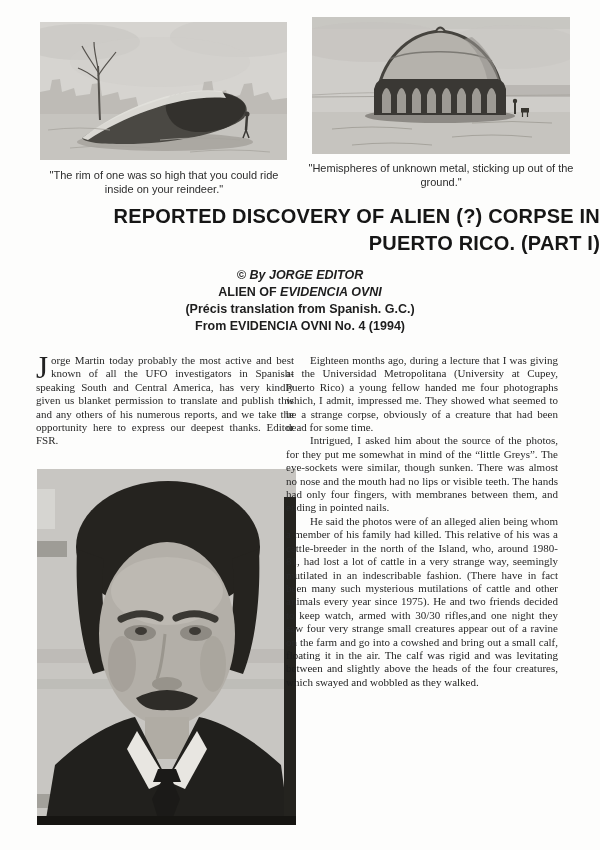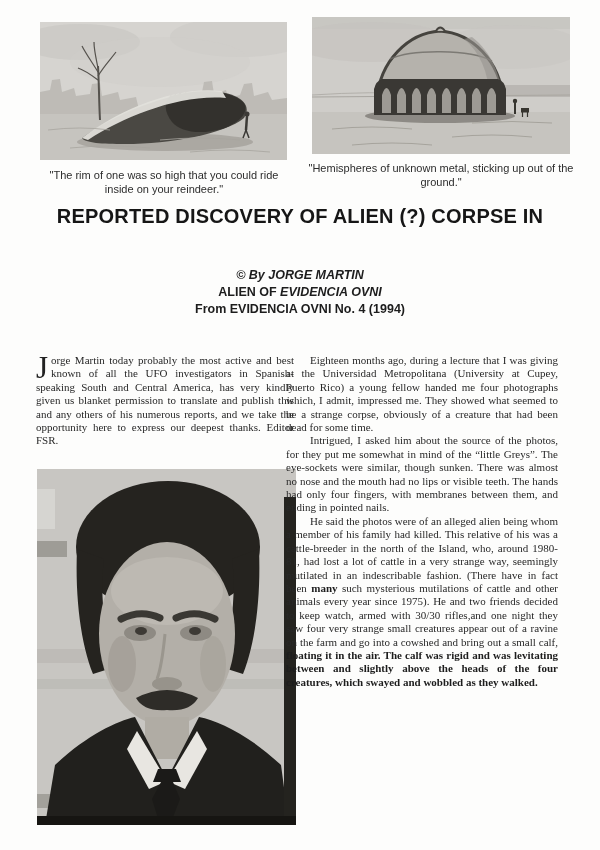--- a/index.html
+++ b/index.html
@@ -9,30 +9,30 @@
   
   .fig{position:absolute;overflow:hidden;background:#d4d2ce;}
   .fig svg{display:block;width:100%;height:100%;}
   #fig-left{left:40px;top:22px;width:247px;height:138px;}
   #fig-right{left:312px;top:17px;width:258px;height:137px;}
   .caption{position:absolute;text-align:center;font-family:"Liberation Sans",sans-serif;font-size:11px;line-height:14px;color:#2c2c2c;}
   #cap-left{left:38px;top:168px;width:252px;}
   #cap-right{left:304px;top:161px;width:274px;}
 
   
-  .title{position:absolute;left:0;top:203px;width:100%;text-align:center;font-family:"Liberation Sans",sans-serif;font-weight:bold;font-size:20px;line-height:27px;color:#161616;letter-spacing:.2px;}
+  .title{position:absolute;left:0;top:203px;width:100%;text-align:right;font-family:"Liberation Sans",sans-serif;font-weight:bold;font-size:20px;line-height:27px;color:#161616;letter-spacing:.2px;}
   .byline{position:absolute;left:0;top:267px;width:100%;text-align:center;font-family:"Liberation Sans",sans-serif;font-weight:bold;font-size:12.5px;line-height:17px;color:#1d1d1d;}
   .byline .it{font-style:italic;}
 
   
   .col{position:absolute;top:354px;font-size:11px;line-height:13.4px;text-align:justify;color:#282828;}
   #col-left{left:36px;width:258px;}
   #col-right{left:286px;width:272px;}
   .body-para{margin:0;text-indent:24px;}
-  .body-para b{font-weight:bold;color:#1d1d1d;}
+  .body-para b{font-weight:normal;color:#1d1d1d;}
   .intro{margin:0;}
   .dropcap{float:left;font-size:31px;line-height:24px;padding:2px 3px 0 0;color:#222;}
 
   
   #portrait{position:absolute;left:37px;top:469px;width:259px;height:356px;overflow:hidden;background:#c8c6c2;}
   #portrait svg{display:block;width:100%;height:100%;}
 </style>
 </head>
 <body>
 
@@ -90,25 +90,27 @@
       <path d="M210.5,95 L210.5,100 M215.5,95 L215.5,100" stroke="#37352f" stroke-width="1.2" fill="none"></path>
       <path d="M20,112 Q60,108 100,112 M140,120 Q180,116 220,120 M40,128 Q80,124 120,128 M160,106 Q200,103 240,106" stroke="#9e9b94" stroke-width="1" fill="none" opacity="0.8"></path>
     </svg>
   </div>
 
   <div class="caption" id="cap-left">"The rim of one was so high that you could ride inside on your reindeer."</div>
   <div class="caption" id="cap-right">"Hemispheres of unknown metal, sticking up out of the ground."</div>
 
   <div class="title">
     <div>REPORTED DISCOVERY OF ALIEN (?) CORPSE IN</div>
+    <div>PUERTO RICO. (PART I)</div>
   </div>
 
   <div class="byline">
-    <div class="it">© By JORGE MARTIN</div>
+    <div class="it">© By JORGE EDITOR</div>
     <div><span>ALIEN OF </span><span class="it">EVIDENCIA OVNI</span></div>
+    <div>(Précis translation from Spanish. G.C.)</div>
     <div>From EVIDENCIA OVNI No. 4 (1994)</div>
   </div>
 
   <div class="col" id="col-left">
     <p class="intro"><span class="dropcap">J</span><span>orge Martin today probably the most active and best known of all the UFO investigators in Spanish-speaking South and Central America, has very kindly given us blanket permission to translate and publish this and any others of his numerous reports, and we take the opportunity here to express our deepest thanks. Editor FSR.</span></p>
   </div>
 
   <div id="portrait">
     <svg viewBox="0 0 259 356" preserveAspectRatio="none">
       <rect x="0" y="0" width="259" height="356" fill="#c8c6c2"></rect>

